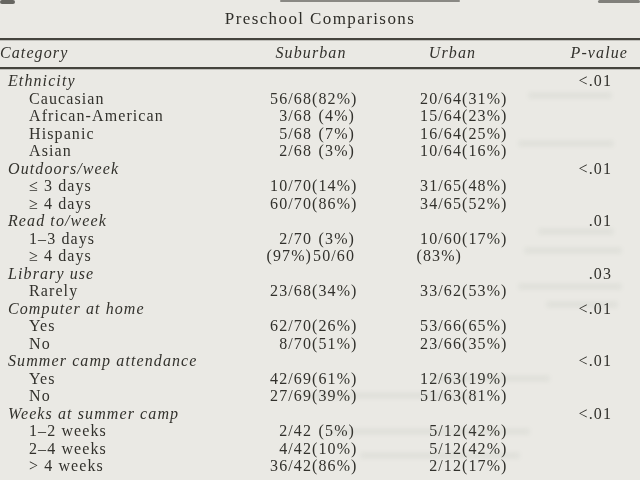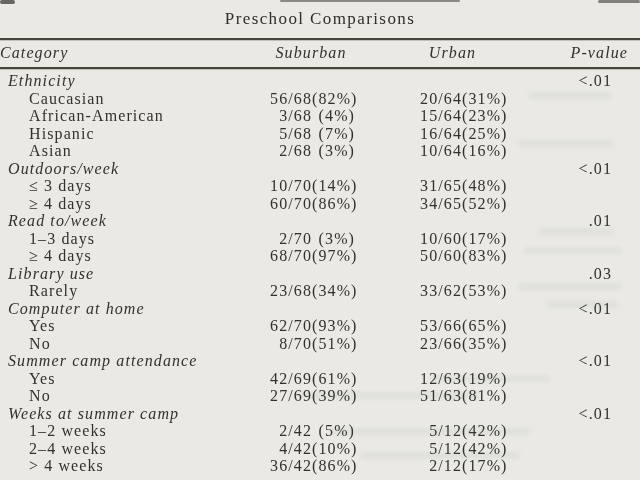--- a/index.html
+++ b/index.html
@@ -168,21 +168,20 @@
     <div class="row sub">
       <span class="cat">1–3 days</span>
       <span class="frac">2/70</span>
       <span class="pct">(3%)</span>
       <span class="frac">10/60</span>
       <span class="pct">(17%)</span>
       <span class="pval"></span>
     </div>
     <div class="row sub">
       <span class="cat">≥ 4 days</span>
-      <span class="frac">68/70</span>
       <span class="pct">(97%)</span>
       <span class="frac">50/60</span>
       <span class="pct">(83%)</span>
       <span class="pval"></span>
     </div>
 
     <div class="row group">
       <span class="cat">Library use</span>
       <span class="frac"></span>
       <span class="pct"></span>
@@ -203,21 +202,21 @@
       <span class="cat">Computer at home</span>
       <span class="frac"></span>
       <span class="pct"></span>
       <span class="frac"></span>
       <span class="pct"></span>
       <span class="pval">&lt;.01</span>
     </div>
     <div class="row sub">
       <span class="cat">Yes</span>
       <span class="frac">62/70</span>
-      <span class="pct">(93%)</span>
+      <span class="pct">(26%)</span>
       <span class="frac">53/66</span>
       <span class="pct">(65%)</span>
       <span class="pval"></span>
     </div>
     <div class="row sub">
       <span class="cat">No</span>
       <span class="frac">8/70</span>
       <span class="pct">(51%)</span>
       <span class="frac">23/66</span>
       <span class="pct">(35%)</span>

